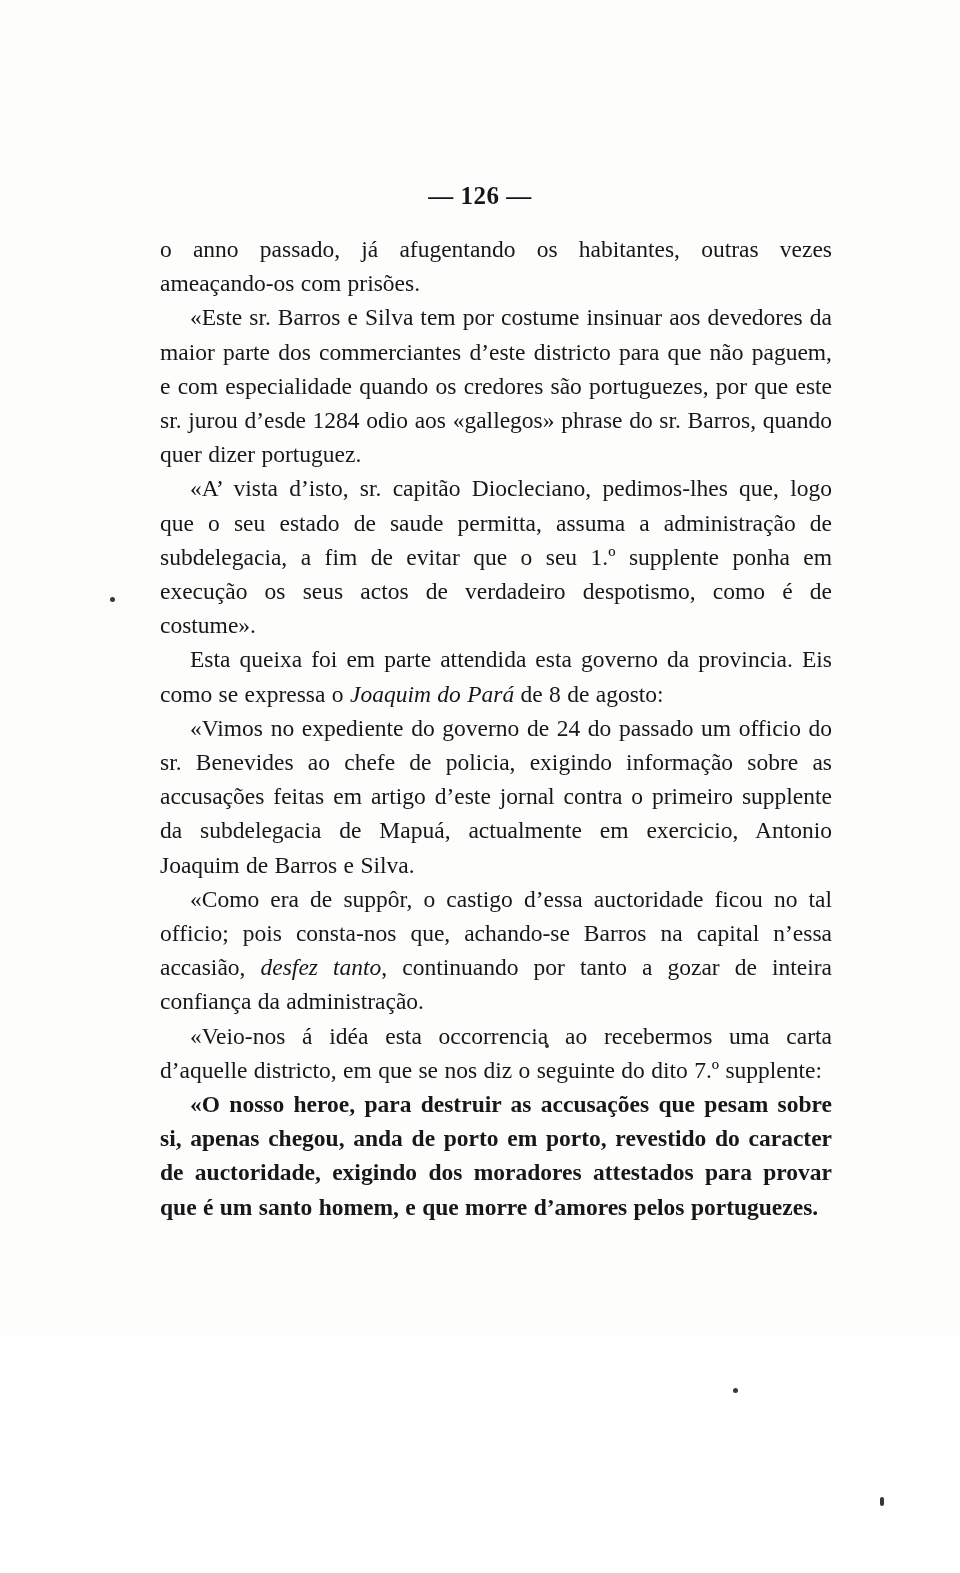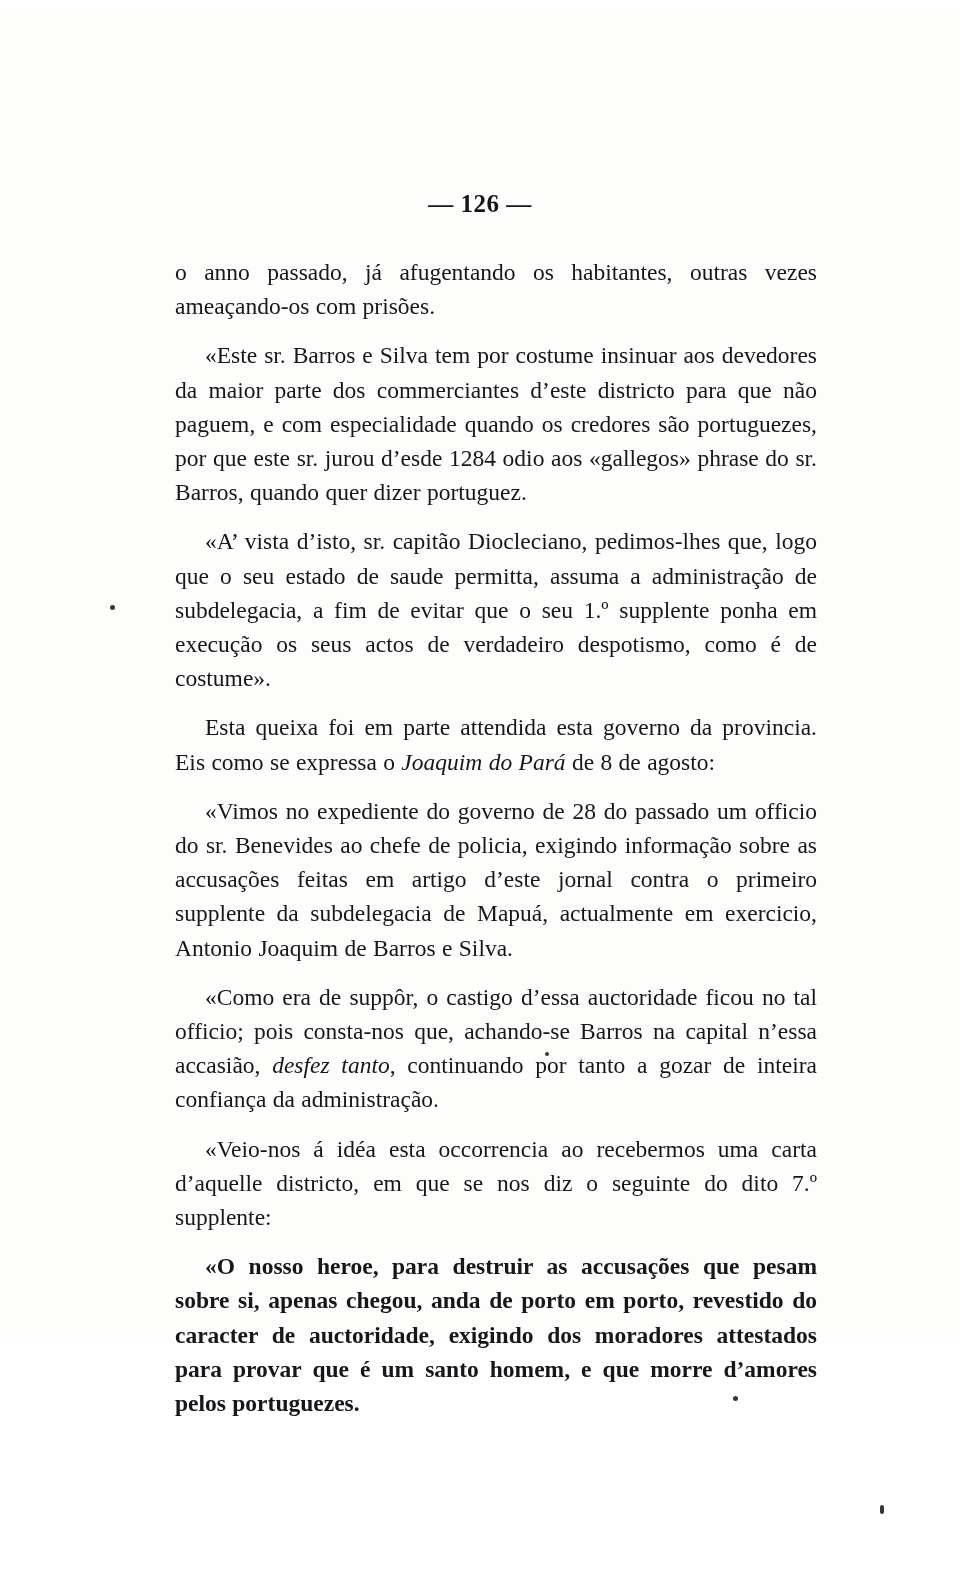--- a/index.html
+++ b/index.html
@@ -10,21 +10,21 @@
   body {
     width: 960px;
     height: 1573px;
     position: relative;
     font-family: "Liberation Serif", serif;
     color: #17161a;
     overflow: hidden;
   }
   .page {
     position: absolute;
-    top: 8px;
+    top: 0;
     left: 0;
     width: 960px;
     height: 1335px;
     background: #fdfdfb;
   }
   .page-number {
     position: absolute;
     top: 182px;
     left: 0;
     width: 960px;
@@ -34,21 +34,21 @@
     letter-spacing: 0.5px;
     font-family: "Liberation Serif", serif;
   }
   .text-block {
     position: absolute;
     top: 232px;
     left: 160px;
     width: 672px;
   }
   p.para {
-    margin: 15px;
+    margin: 0;
     font-size: 23.5px;
     line-height: 34.2px;
     text-align: justify;
     text-justify: inter-word;
     word-spacing: 0.5px;
     font-family: "Liberation Serif", serif;
   }
   p.para.indent {
     text-indent: 30px;
   }
@@ -76,21 +76,21 @@
   <div class="text-block">
 
     <p class="para">o anno passado, já afugentando os habitantes, outras vezes ameaçando-os com prisões.</p>
 
     <p class="para indent">«Este sr. Barros e Silva tem por costume insinuar aos devedores da maior parte dos commerciantes d’este districto para que não paguem, e com especialidade quando os credores são portuguezes, por que este sr. jurou d’esde 1284 odio aos «gallegos» phrase do sr. Barros, quando quer dizer portuguez.</p>
 
     <p class="para indent">«A’ vista d’isto, sr. capitão Diocleciano, pedimos-lhes que, logo que o seu estado de saude permitta, assuma a administração de subdelegacia, a fim de evitar que o seu 1.º supplente ponha em execução os seus actos de verdadeiro despotismo, como é de costume».</p>
 
     <p class="para indent"><span>Esta queixa foi em parte attendida esta governo da provincia. Eis como se expressa o </span><span class="it">Joaquim do Pará</span><span> de 8 de agosto:</span></p>
 
-    <p class="para indent">«Vimos no expediente do governo de 28 do passado um officio do sr. Benevides ao chefe de policia, exigin­do informação sobre as accusações feitas em artigo d’este jornal contra o primeiro supplente da subdelegacia de Mapuá, actualmente em exercicio, Antonio Joaquim de Barros e Silva.</p>
+    <p class="para indent">«Vimos no expediente do governo de 24 do passado um officio do sr. Benevides ao chefe de policia, exigin­do informação sobre as accusações feitas em artigo d’este jornal contra o primeiro supplente da subdelegacia de Mapuá, actualmente em exercicio, Antonio Joaquim de Barros e Silva.</p>
 
     <p class="para indent"><span>«Como era de suppôr, o castigo d’essa auctoridade ficou no tal officio; pois consta-nos que, achando-se Barros na capital n’essa accasião, </span><span class="it">desfez tanto</span><span>, continuando por tanto a gozar de inteira confiança da administração.</span></p>
 
     <p class="para indent">«Veio-nos á idéa esta occorrencia ao recebermos uma carta d’aquelle districto, em que se nos diz o seguinte do dito 7.º supplente:</p>
 
     <p class="para indent bold">«O nosso heroe, para destruir as accusações que pesam sobre si, apenas chegou, anda de porto em porto, revestido do caracter de auctoridade, exigindo dos moradores attestados para provar que é um santo homem, e que morre d’amores pelos portuguezes.</p>
 
   </div>
 
   <span class="speck s1"></span>

